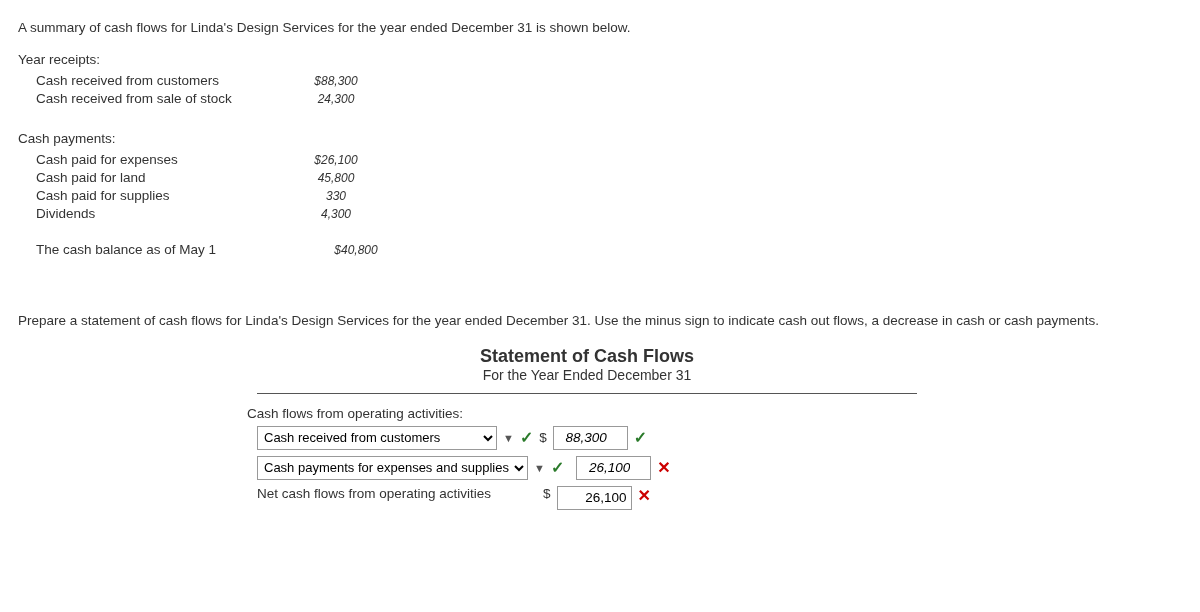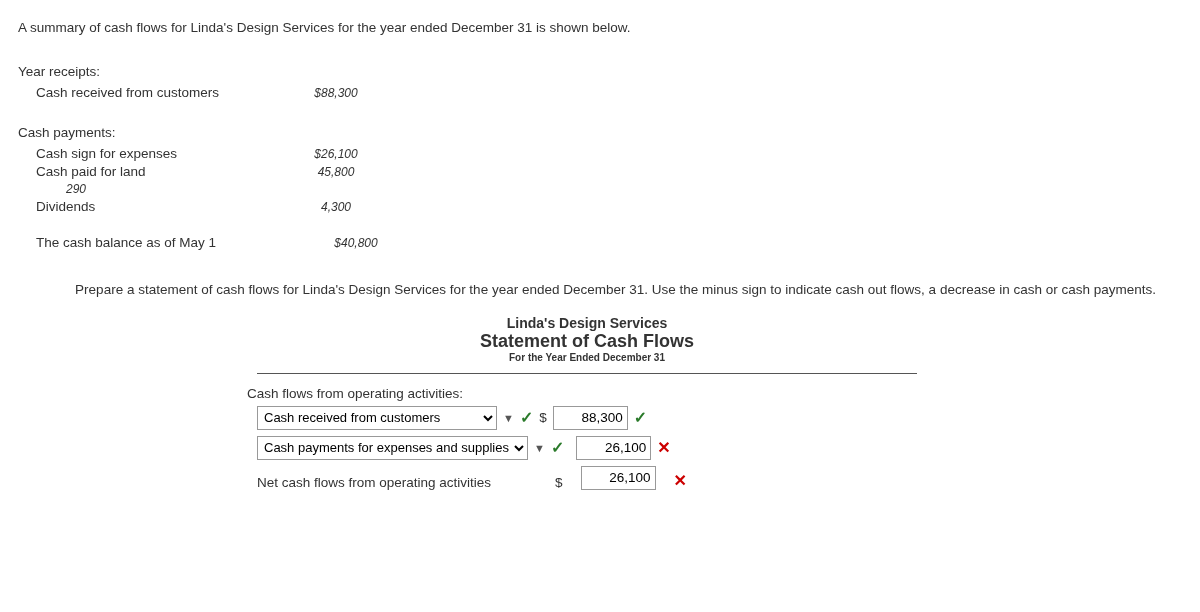--- a/index.html
+++ b/index.html
@@ -11,21 +11,21 @@
       width: 1200px;
       min-height: 612px;
       overflow-x: hidden;
     }
     .page {
       padding: 18px 24px 18px 18px;
       max-width: 1180px;
     }
     .intro-text {
       font-size: 13.5px;
-      margin-bottom: 26px;
+      margin-bottom: 14px;
       line-height: 1.5;
     }
     .section-header {
       font-size: 13.5px;
       font-weight: normal;
       margin-bottom: 6px;
       margin-top: 4px;
     }
     .line-item {
       display: flex;
@@ -40,39 +40,38 @@
     .line-item .amount {
       font-size: 12px;
       min-width: 80px;
       text-align: center;
       font-style: italic;
     }
     .spacer { height: 18px; }
     .prepare-text {
       font-size: 13.5px;
       line-height: 1.6;
-      margin-top: 8px;
+      margin-top: 32px;
       margin-bottom: 14px;
-      text-align: right;
     }
     .statement-header {
       text-align: center;
       margin-bottom: 10px;
     }
     .statement-header .company-name {
       font-weight: bold;
       font-size: 14px;
     }
     .statement-header .stmt-title {
       font-weight: bold;
       font-size: 18px;
     }
     .statement-header .stmt-period {
-      font-weight: bold;
-      font-size: 10px;
+      font-weight: normal;
+      font-size: 14px;
       text-align: center;
     }
     .divider {
       border: none;
       border-top: 1.5px solid #555;
       margin: 0 0 6px 0;
       width: 100%;
       max-width: 660px;
       margin-left: auto;
       margin-right: auto;
@@ -104,38 +103,39 @@
       background: #fff;
       min-width: 240px;
       height: 24px;
     }
     .stmt-row input[type="text"] {
       font-size: 13.5px;
       width: 75px;
       height: 24px;
       border: 1px solid #999;
       text-align: right;
-      padding-right: 4px;
-      background: #fff;
+      padding-right: 20px;
+      background: #fff;
+      font-style: italic;
     }
     .check-icon {
       color: #2a7a2a;
       font-size: 16px;
       font-weight: bold;
     }
     .x-icon {
       color: #cc0000;
       font-size: 16px;
       font-weight: bold;
     }
     .net-row {
       display: flex;
-      align-items: flex-end;
+      align-items: flex-start;
       padding-left: 10px;
-      gap: 18px;
+      gap: 6px;
       margin-top: 4px;
     }
     .net-row .net-label {
       font-size: 13.5px;
       min-width: 280px;
     }
     .net-row .dollar-sign {
       font-size: 13.5px;
     }
     .net-row input[type="text"] {
@@ -157,53 +157,57 @@
 
 <div class="page">
 
   <p class="intro-text">A summary of cash flows for Linda's Design Services for the year ended December 31 is shown below.</p>
 
   <p class="section-header">Year receipts:</p>
   <div class="line-item">
     <span class="label">Cash received from customers</span>
     <span class="amount">$88,300</span>
   </div>
+  <div class="line-item">
+    <span class="label">Cash received from sale of stock</span>
+    <span class="amount">24,300</span>
+  </div>
 
   <div class="spacer"></div>
 
   <p class="section-header">Cash payments:</p>
   <div class="line-item">
-    <span class="label">Cash sign for expenses</span>
+    <span class="label">Cash paid for expenses</span>
     <span class="amount">$26,100</span>
   </div>
   <div class="line-item">
     <span class="label">Cash paid for land</span>
     <span class="amount">45,800</span>
   </div>
   <div class="line-item">
-    <span class="amount">290</span>
+    <span class="label">Cash paid for supplies</span>
+    <span class="amount">330</span>
   </div>
   <div class="line-item">
     <span class="label">Dividends</span>
     <span class="amount">4,300</span>
   </div>
 
   <div class="spacer"></div>
 
   <div class="line-item">
     <span class="label" style="width:280px">The cash balance as of May 1</span>
     <span class="amount">$40,800</span>
   </div>
 
   <div class="spacer"></div>
 
   <p class="prepare-text">Prepare a statement of cash flows for Linda's Design Services for the year ended December 31. Use the minus sign to indicate cash out flows, a decrease in cash or cash payments.</p>
 
   <div class="statement-header">
-    <div class="company-name">Linda's Design Services</div>
     <div class="stmt-title">Statement of Cash Flows</div>
     <div class="stmt-period">For the Year Ended December 31</div>
   </div>
 
   <hr class="divider">
 
   <div class="stmt-section">
     <p class="stmt-section-header">Cash flows from operating activities:</p>
 
     <div class="stmt-row">

